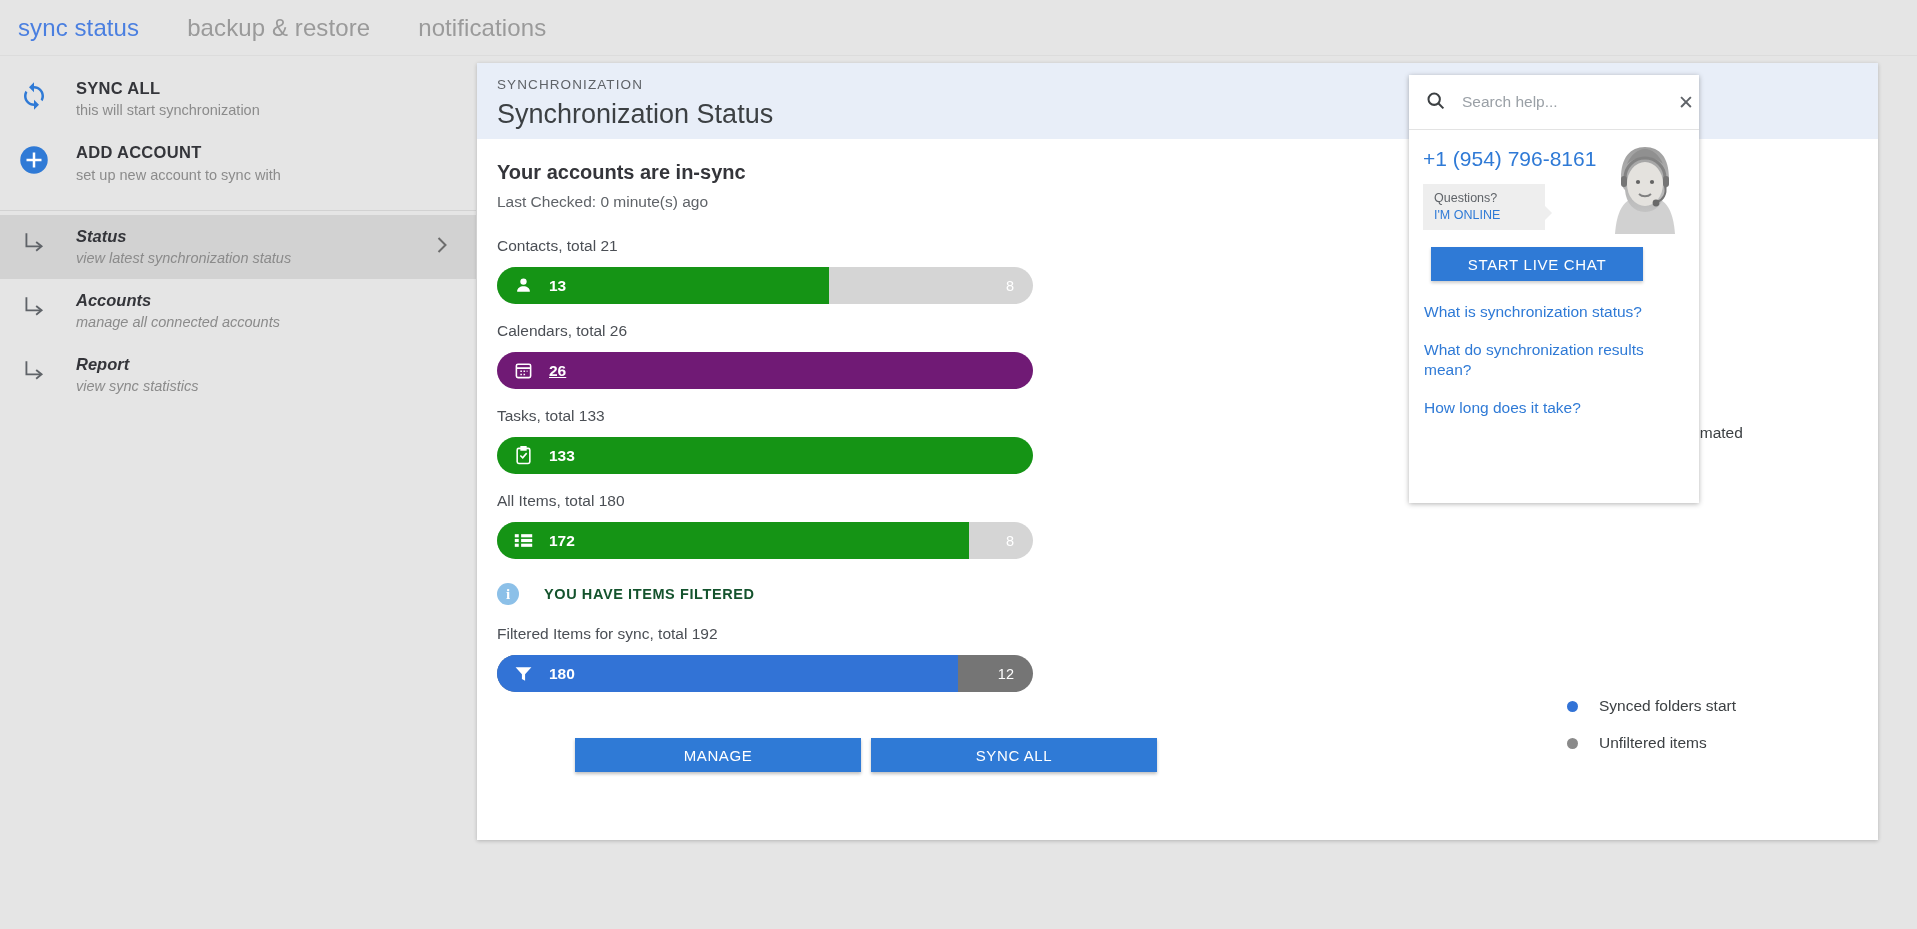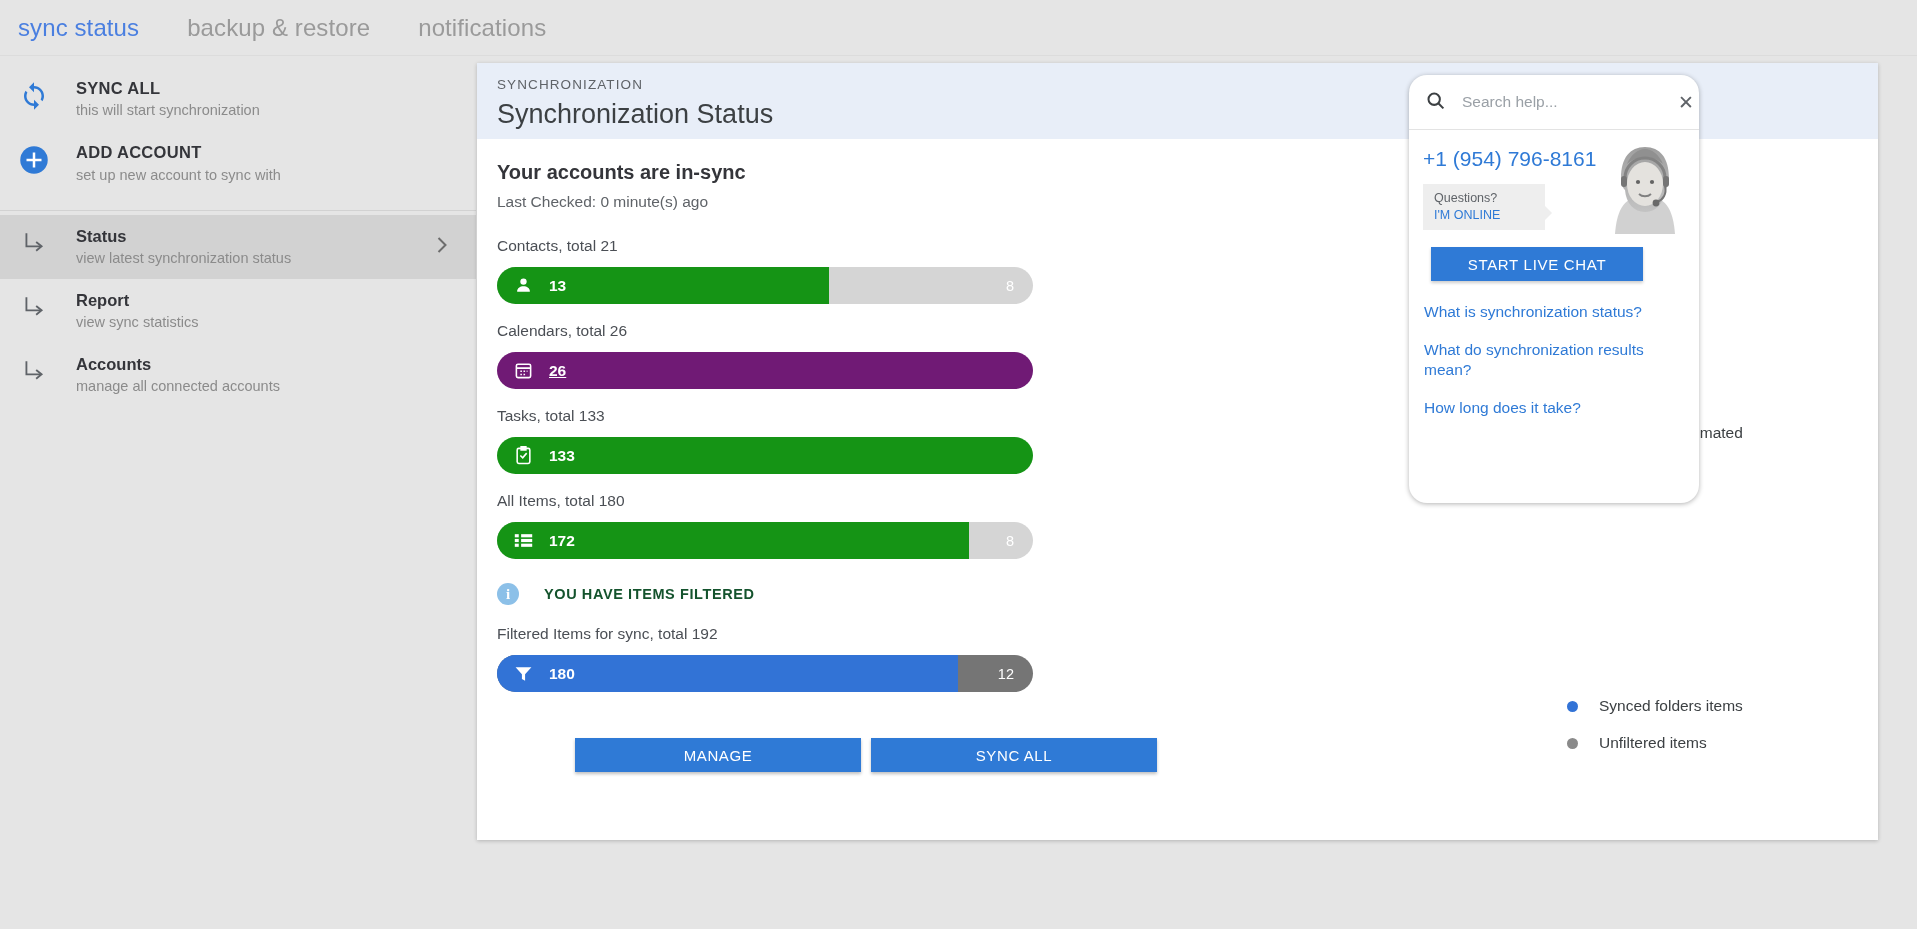--- a/index.html
+++ b/index.html
@@ -90,21 +90,21 @@
   .btn {
     width: 286px; height: 34px; background: #2f7ad6; color: #fff;
     font-size: 15px; letter-spacing: .6px; border: none; cursor: pointer;
     display: flex; align-items: center; justify-content: center;
     box-shadow: 0 2px 3px rgba(0,0,0,.25);
   }
 
   
   .help {
     position: absolute; left: 1409px; top: 75px; width: 290px; height: 428px;
-    background: #fff; box-shadow: 0 1px 5px rgba(0,0,0,.3); border-radius: 18px;
+    background: #fff; box-shadow: 0 1px 5px rgba(0,0,0,.3);
   }
   .help-search {
     height: 55px; display: flex; align-items: center; gap: 16px;
     padding: 0 16px; border-bottom: 1px solid #e3e3e3;
   }
   .help-search-input {
     flex: 1; border: none; outline: none; font-size: 15.5px;
     color: #5f6368; font-family: "Liberation Sans", sans-serif; background: transparent;
   }
   .help-search-input::placeholder { color: #9aa0a6; }
@@ -173,21 +173,21 @@
           </svg>
         </div>
         <div class="side-txt">
           <div class="t1 caps">ADD ACCOUNT</div>
           <div class="t2">set up new account to sync with</div>
         </div>
       </div>
 
     </div>
 
-    <div class="side-group" style="border-bottom:none; padding-top:4px;">
+    <div class="side-group" style="border-bottom:none; padding-top:4px;font-style:italic;">
 
       <div class="side-row selected">
         <div class="side-ico">
           <svg width="26" height="26" viewBox="0 0 24 24" fill="none" stroke="#5f6368" stroke-width="1.7">
             <path d="M5 4v12h13"></path>
               <path d="M14 12l5 4-5 4"></path>
           </svg>
         </div>
         <div class="side-txt">
           <div class="t1">Status</div>
@@ -201,35 +201,35 @@
       </div>
 
       <div class="side-row">
         <div class="side-ico">
           <svg width="26" height="26" viewBox="0 0 24 24" fill="none" stroke="#5f6368" stroke-width="1.7">
             <path d="M5 4v12h13"></path>
               <path d="M14 12l5 4-5 4"></path>
           </svg>
         </div>
         <div class="side-txt">
-          <div class="t1">Report</div>
-          <div class="t2">view sync statistics</div>
+          <div class="t1">Accounts</div>
+          <div class="t2">manage all connected accounts</div>
         </div>
       </div>
 
       <div class="side-row">
         <div class="side-ico">
           <svg width="26" height="26" viewBox="0 0 24 24" fill="none" stroke="#5f6368" stroke-width="1.7">
             <path d="M5 4v12h13"></path>
               <path d="M14 12l5 4-5 4"></path>
           </svg>
         </div>
         <div class="side-txt">
-          <div class="t1">Accounts</div>
-          <div class="t2">manage all connected accounts</div>
+          <div class="t1">Report</div>
+          <div class="t2">view sync statistics</div>
         </div>
       </div>
 
     </div>
   </div>
 
   <div class="card">
 
     <div class="card-head">
       <div class="card-eyebrow">SYNCHRONIZATION</div>
@@ -336,21 +336,21 @@
           </div>
           <div class="legend-row">
             <span class="legend-dot" style="background: rgb(207, 207, 207);"></span>
             <span class="legend-txt">New items estimated</span>
           </div>
         </div>
 
       <div class="legend" id="legend-1" style="left:1090px; top:558px;">
           <div class="legend-row">
             <span class="legend-dot" style="background: rgb(50, 115, 214);"></span>
-            <span class="legend-txt">Synced folders items</span>
+            <span class="legend-txt">Synced folders start</span>
           </div>
           <div class="legend-row">
             <span class="legend-dot" style="background: rgb(138, 138, 138);"></span>
             <span class="legend-txt">Unfiltered items</span>
           </div>
         </div>
 
       <div class="actions">
         <button class="btn">MANAGE</button>
         <button class="btn">SYNC ALL</button>

